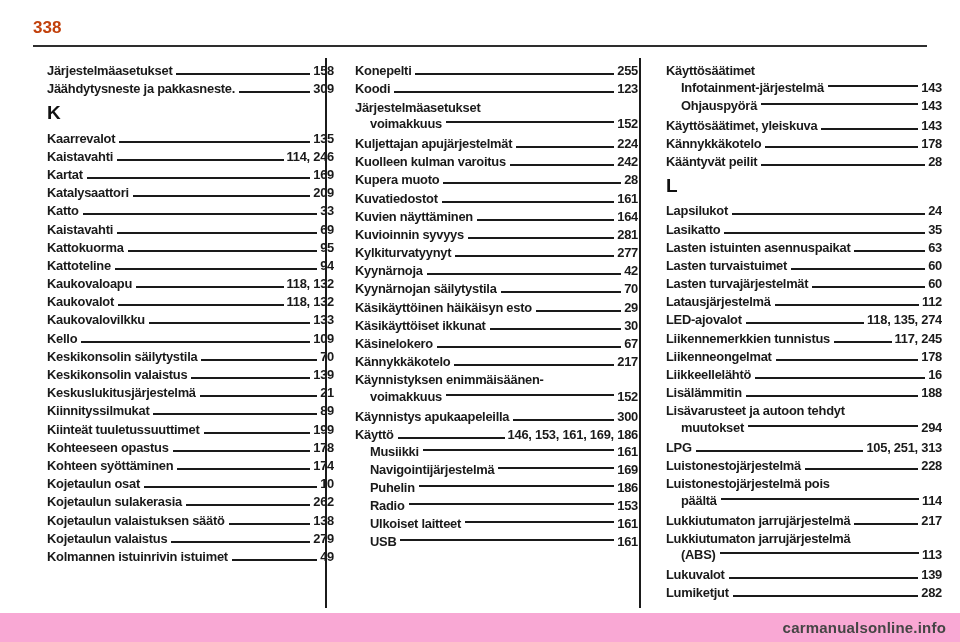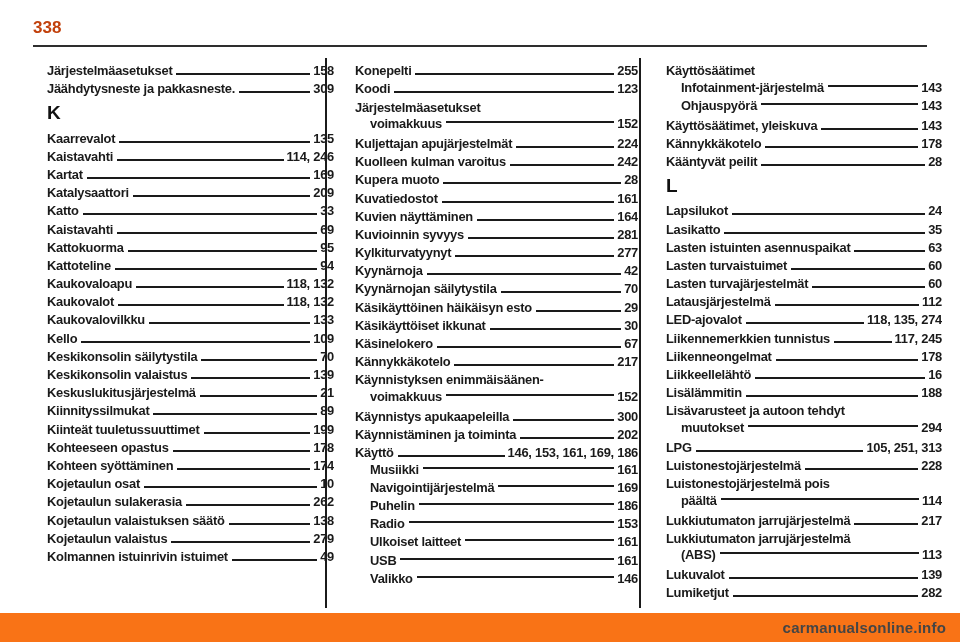--- a/index.html
+++ b/index.html
@@ -38,21 +38,21 @@
     border-bottom:2px solid #1a1a1a;
     margin:0 3px 3px 4px;
   }
   .row .pg{flex:0 0 auto;}
   .sec{
     height:31px;padding-top:6px;box-sizing:border-box;
     font-size:19px;font-weight:bold;color:#111111;
   }
   .footer{
     position:absolute;left:0;right:0;bottom:0;height:29px;
-    background:#f97316;
+    background:#f9a8d4;
     display:flex;align-items:center;justify-content:flex-end;
     padding-right:14px;box-sizing:border-box;
   }
   .footer .wm{
     font-size:15px;font-weight:bold;color:#454545;letter-spacing:0.2px;
   }
 </style>
 </head>
 <body>
 
@@ -284,25 +284,20 @@
       <span class="txt">voimakkuus</span>
       <span class="leader"></span>
       <span class="pg">152</span>
     </div>
     <div class="row">
       <span class="txt">Käynnistys apukaapeleilla</span>
       <span class="leader"></span>
       <span class="pg">300</span>
     </div>
     <div class="row">
-      <span class="txt">Käynnistäminen ja toiminta</span>
-      <span class="leader"></span>
-      <span class="pg">202</span>
-    </div>
-    <div class="row">
       <span class="txt">Käyttö</span>
       <span class="leader"></span>
       <span class="pg">146, 153, 161, 169, 186</span>
     </div>
     <div class="row indent">
       <span class="txt">Musiikki</span>
       <span class="leader"></span>
       <span class="pg">161</span>
     </div>
     <div class="row indent">
@@ -322,25 +317,20 @@
     </div>
     <div class="row indent">
       <span class="txt">Ulkoiset laitteet</span>
       <span class="leader"></span>
       <span class="pg">161</span>
     </div>
     <div class="row indent">
       <span class="txt">USB</span>
       <span class="leader"></span>
       <span class="pg">161</span>
-    </div>
-    <div class="row indent">
-      <span class="txt">Valikko</span>
-      <span class="leader"></span>
-      <span class="pg">146</span>
     </div>
   </div>
 <div class="colsep sep2"></div>
 <div class="col col3">
     <div class="row">
       <span class="txt">Käyttösäätimet</span>
     </div>
     <div class="row indent">
       <span class="txt">Infotainment-järjestelmä</span>
       <span class="leader"></span>

